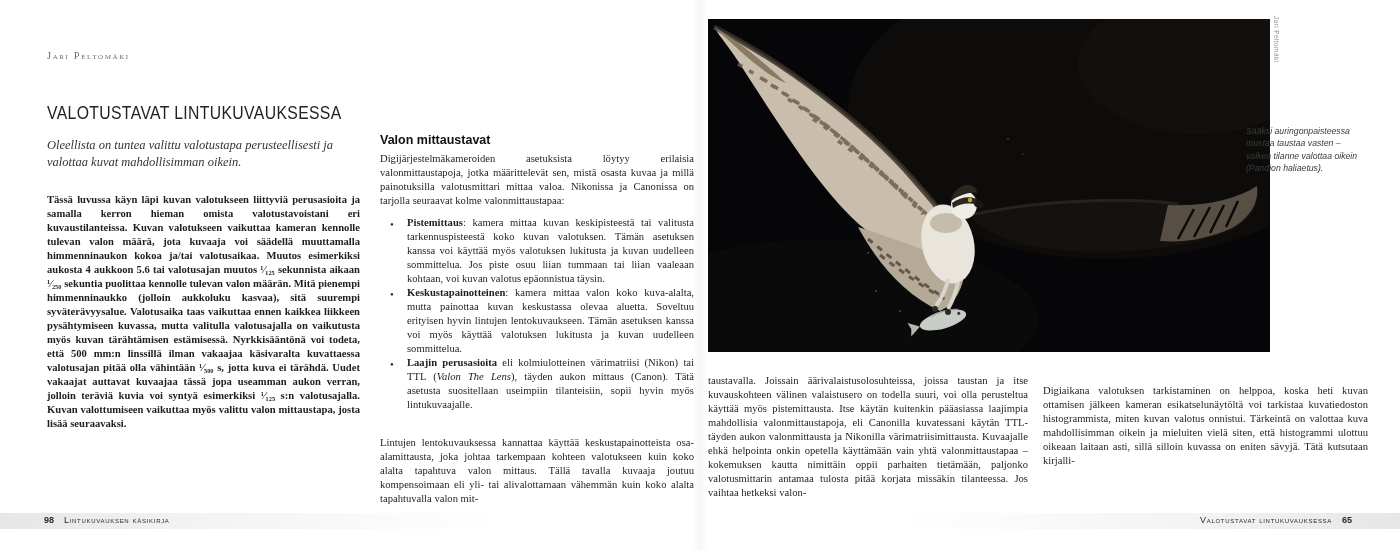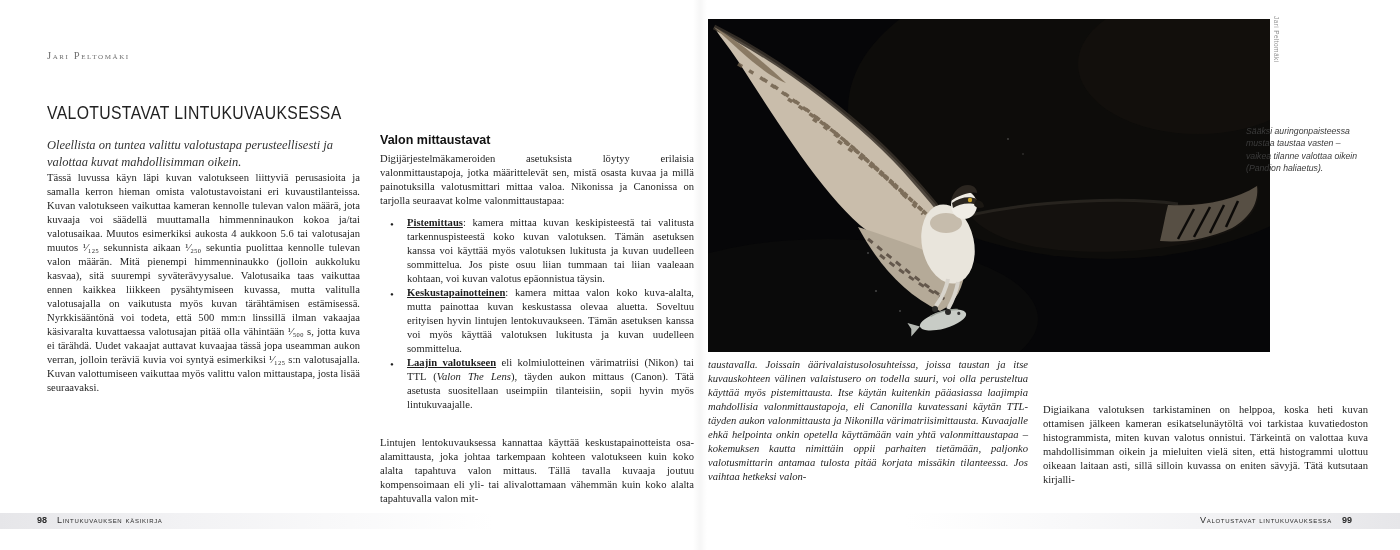--- a/index.html
+++ b/index.html
@@ -6,54 +6,54 @@
   #spread{position:relative;width:1400px;height:550px;background:#ffffff;overflow:hidden;
           font-family:"Liberation Serif","DejaVu Serif",serif;color:#1c1c1c;}
   
   #left-col{position:absolute;left:47px;top:50px;width:313px;}
   .author{font-variant:small-caps;letter-spacing:1.6px;font-size:10.5px;color:#6e6e6e;}
   .chapter-title{margin-top:42px;font-family:"Liberation Sans","DejaVu Sans",sans-serif;
                  font-size:17.5px;font-weight:400;letter-spacing:.4px;color:#222;
                  transform:scaleX(.9);transform-origin:left;white-space:nowrap;}
   .lede{margin-top:13px;font-style:italic;font-size:12.5px;line-height:17px;color:#333;}
   .bodytext{font-size:10.6px;line-height:14px;text-align:justify;color:#1e1e1e;}
-  #intro-para{}
+  #intro-para{margin-top:22px;font-weight:bold;}
   
   #mid-col{position:absolute;left:372px;top:133px;width:314px;margin-left:8px;}
   .subhead{font-family:"Liberation Sans","DejaVu Sans",sans-serif;font-weight:700;
            font-size:12.5px;color:#111;margin:0 0 5px 0;}
   .bullets{margin:8px 0 0 0;padding:0;list-style:none;}
   .bullets li{position:relative;padding-left:27px;margin:0;}
   .bullet-dot{position:absolute;left:10px;top:1px;font-size:11px;}
-  .bterm{font-weight:700;text-decoration:underline;}
+  .bterm{font-weight:700;}
   .closing{margin-top:24px;}
   
   #photo{position:absolute;left:708px;top:19px;width:562px;height:333px;}
   #photo svg{display:block;}
   #photo-credit{position:absolute;left:1273px;top:16px;writing-mode:vertical-rl;
                 font-family:"Liberation Sans","DejaVu Sans",sans-serif;font-size:6.5px;
                 color:#8f8f8f;letter-spacing:.4px;}
   
   #caption{position:absolute;left:1246px;top:125px;width:114px;
            font-family:"Liberation Sans","DejaVu Sans",sans-serif;
            font-size:8.7px;line-height:12.4px;color:#3b3b3b;}
   #caption .cap-italic{font-style:italic;}
   
-  #rcol-a{position:absolute;left:708px;top:358px;width:320px;font-style:italic;}
+  #rcol-a{position:absolute;left:708px;top:374px;width:320px;}
   #rcol-b{position:absolute;left:1043px;top:377px;width:325px;}
-  #rcol-b .para2{margin-top:26px;}
+  #rcol-b .para2{margin-top:7px;}
   
   .footer-bar{position:absolute;top:513px;height:16px;}
   #footer-bar-left{left:0;width:520px;
     background:linear-gradient(to right,#e6e6e9 0%,#f2f2f4 35%,#ffffff 95%);}
   #footer-bar-right{right:0;width:520px;
     background:linear-gradient(to left,#e6e6e9 0%,#f2f2f4 35%,#ffffff 95%);}
   .footer-text{position:absolute;top:515px;font-family:"Liberation Sans","DejaVu Sans",sans-serif;
                font-size:9px;color:#2a2a2a;}
-  #footer-left{left:37px;}
+  #footer-left{left:44px;}
   #footer-right{right:48px;text-align:right;}
   .pageno{font-weight:700;}
   .booktitle{font-variant:small-caps;letter-spacing:.7px;margin-left:10px;}
   .chaptitle{font-variant:small-caps;letter-spacing:.7px;margin-right:10px;}
   
   #gutter{position:absolute;left:693px;top:0;width:14px;height:550px;
     background:linear-gradient(to right,rgba(0,0,0,0),rgba(0,0,0,.035) 50%,rgba(0,0,0,0));}
 </style>
 </head>
 <body>
@@ -71,21 +71,21 @@
     <h3 class="subhead">Valon mittaustavat</h3>
     <div class="bodytext">Digijärjestelmäkameroiden asetuksista löytyy erilaisia valonmittaustapoja, jotka määrittelevät sen, mistä osasta kuvaa ja millä painotuksilla valotusmittari mittaa valoa. Nikonissa ja Canonissa on tarjolla seuraavat kolme valonmittaustapaa:</div>
     <ul class="bullets bodytext">
       <li>
         <span class="bullet-dot">•</span><span class="bterm">Pistemittaus</span><span>: kamera mittaa kuvan keskipisteestä tai valitusta tarkennuspisteestä koko kuvan valotuksen. Tämän asetuksen kanssa voi käyttää myös valotuksen lukitusta ja kuvan uudelleen sommittelua. Jos piste osuu liian tummaan tai liian vaaleaan kohtaan, voi kuvan valotus epäonnistua täysin.</span>
       </li>
       <li>
         <span class="bullet-dot">•</span><span class="bterm">Keskustapainotteinen</span><span>: kamera mittaa valon koko kuva-alalta, mutta painottaa kuvan keskustassa olevaa aluetta. Soveltuu erityisen hyvin lintujen lentokuvaukseen. Tämän asetuksen kanssa voi myös käyttää valotuksen lukitusta ja kuvan uudelleen sommittelua.</span>
       </li>
       <li>
-        <span class="bullet-dot">•</span><span class="bterm">Laajin valotukseen</span><span> eli kolmiulotteinen värimatriisi (Nikon) tai TTL (</span><em>Valon The Lens</em><span>), täyden aukon mittaus (Canon). Tätä asetusta suositellaan useimpiin tilanteisiin, sopii hyvin myös lintukuvaajalle.</span>
+        <span class="bullet-dot">•</span><span class="bterm">Laajin perusasioita</span><span> eli kolmiulotteinen värimatriisi (Nikon) tai TTL (</span><em>Valon The Lens</em><span>), täyden aukon mittaus (Canon). Tätä asetusta suositellaan useimpiin tilanteisiin, sopii hyvin myös lintukuvaajalle.</span>
       </li>
     </ul>
     <div class="bodytext closing">Lintujen lentokuvauksessa kannattaa käyttää keskustapainotteista osa-alamittausta, joka johtaa tarkempaan kohteen valotukseen kuin koko alalta tapahtuva valon mittaus. Tällä tavalla kuvaaja joutuu kompensoimaan eli yli- tai alivalottamaan vähemmän kuin koko alalta tapahtuvalla valon mit-</div>
   </div>
 
   <div id="photo">
     <svg width="562" height="333" viewBox="0 0 562 333" xmlns="http://www.w3.org/2000/svg">
       <rect width="562" height="333" fill="#060608"></rect>
       <ellipse cx="400" cy="90" rx="260" ry="150" fill="#16130e" opacity="0.45"></ellipse>
       <ellipse cx="490" cy="45" rx="120" ry="70" fill="#1d1811" opacity="0.35"></ellipse>
@@ -163,17 +163,17 @@
   <div id="rcol-b">
     <div class="bodytext para2">Digiaikana valotuksen tarkistaminen on helppoa, koska heti kuvan ottamisen jälkeen kameran esikatselunäytöltä voi tarkistaa kuvatiedoston histogrammista, miten kuvan valotus onnistui. Tärkeintä on valottaa kuva mahdollisimman oikein ja mieluiten vielä siten, että histogrammi ulottuu oikeaan laitaan asti, sillä silloin kuvassa on eniten sävyjä. Tätä kutsutaan kirjalli-</div>
   </div>
 
   <div id="footer-bar-left" class="footer-bar"></div>
   <div id="footer-bar-right" class="footer-bar"></div>
   <div id="footer-left" class="footer-text">
     <span class="pageno">98</span><span class="booktitle">Lintukuvauksen käsikirja</span>
   </div>
   <div id="footer-right" class="footer-text">
-    <span class="chaptitle">Valotustavat lintukuvauksessa</span><span class="pageno">99</span>
+    <span class="chaptitle">Valotustavat lintukuvauksessa</span><span class="pageno">65</span>
   </div>
 
   <div id="gutter"></div>
 </div>
 
 </body></html>

